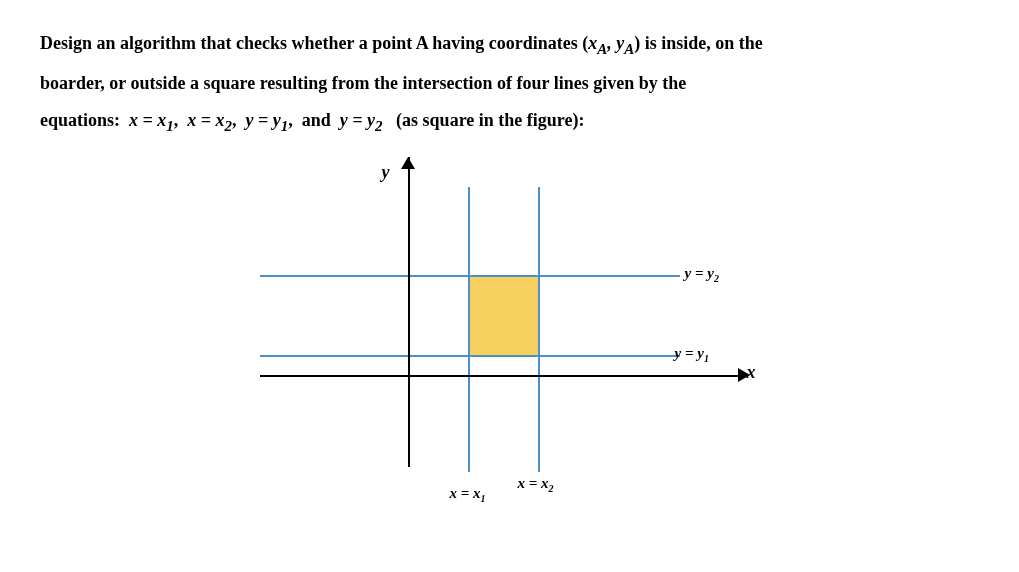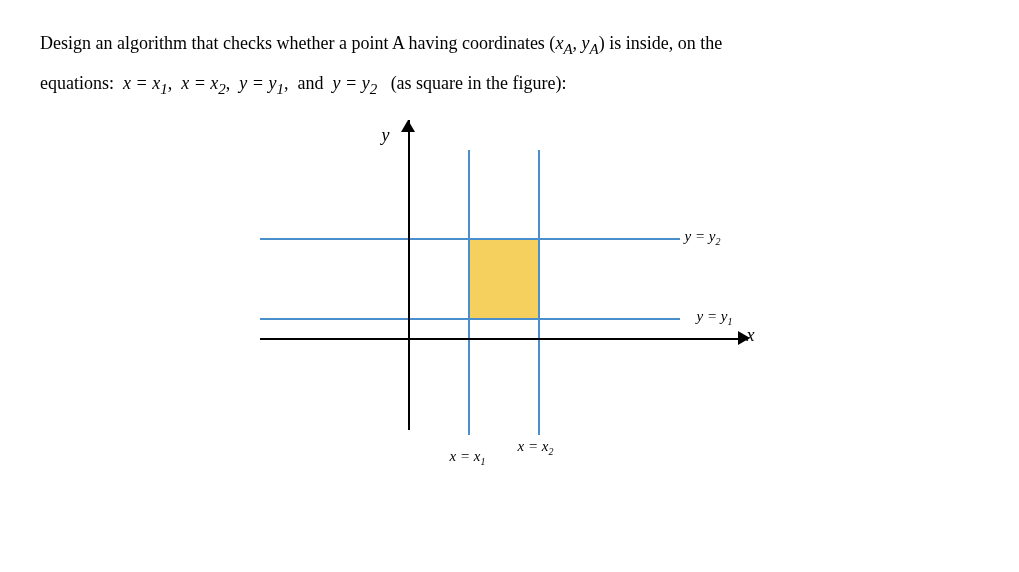--- a/index.html
+++ b/index.html
@@ -1,15 +1,15 @@
 <!DOCTYPE html>
 <html><head>
   <meta charset="utf-8">
   <style>
-    * { margin: 0; padding: 0; box-sizing: border-box; }
+    * { margin: 0; padding: 0; box-sizing: border-box; font-weight: bold; }
     body {
       background: #ffffff;
       font-family: "Times New Roman", Times, serif;
       font-size: 18px;
       color: #000;
       width: 1019px;
       height: 572px;
       overflow: hidden;
       position: relative;
     }
@@ -137,21 +137,21 @@
     }
     .label-y2 {
       position: absolute;
       left: 425px;
       top: 108px;
       font-style: italic;
       font-size: 15px;
     }
     .label-y1 {
       position: absolute;
-      left: 437px;
+      left: 415px;
       top: 188px;
       font-style: italic;
       font-size: 15px;
     }
     .label-x1 {
       position: absolute;
       left: 190px;
       top: 328px;
       font-style: italic;
       font-size: 15px;
@@ -164,20 +164,23 @@
       font-size: 15px;
     }
   </style>
 </head>
 <body>
 
 <div class="content">
   <div class="text-block">
     <p>
       Design an algorithm that checks whether a point A having coordinates (<span class="math-inline"><i>x</i><sub>A</sub>, <i>y</i><sub>A</sub></span>) is inside, on the
+    </p>
+    <p>
+      boarder, or outside a square resulting from the intersection of four lines given by the
     </p>
     <p>
       equations:&nbsp;
       <span class="math-inline"><i>x</i> = <i>x</i><sub>1</sub></span>,&nbsp;
       <span class="math-inline"><i>x</i> = <i>x</i><sub>2</sub></span>,&nbsp;
       <span class="math-inline"><i>y</i> = <i>y</i><sub>1</sub></span>,&nbsp; and&nbsp;
       <span class="math-inline"><i>y</i> = <i>y</i><sub>2</sub></span>&nbsp;&nbsp;
       <span>(as square in the figure):</span>
     </p>
   </div>

